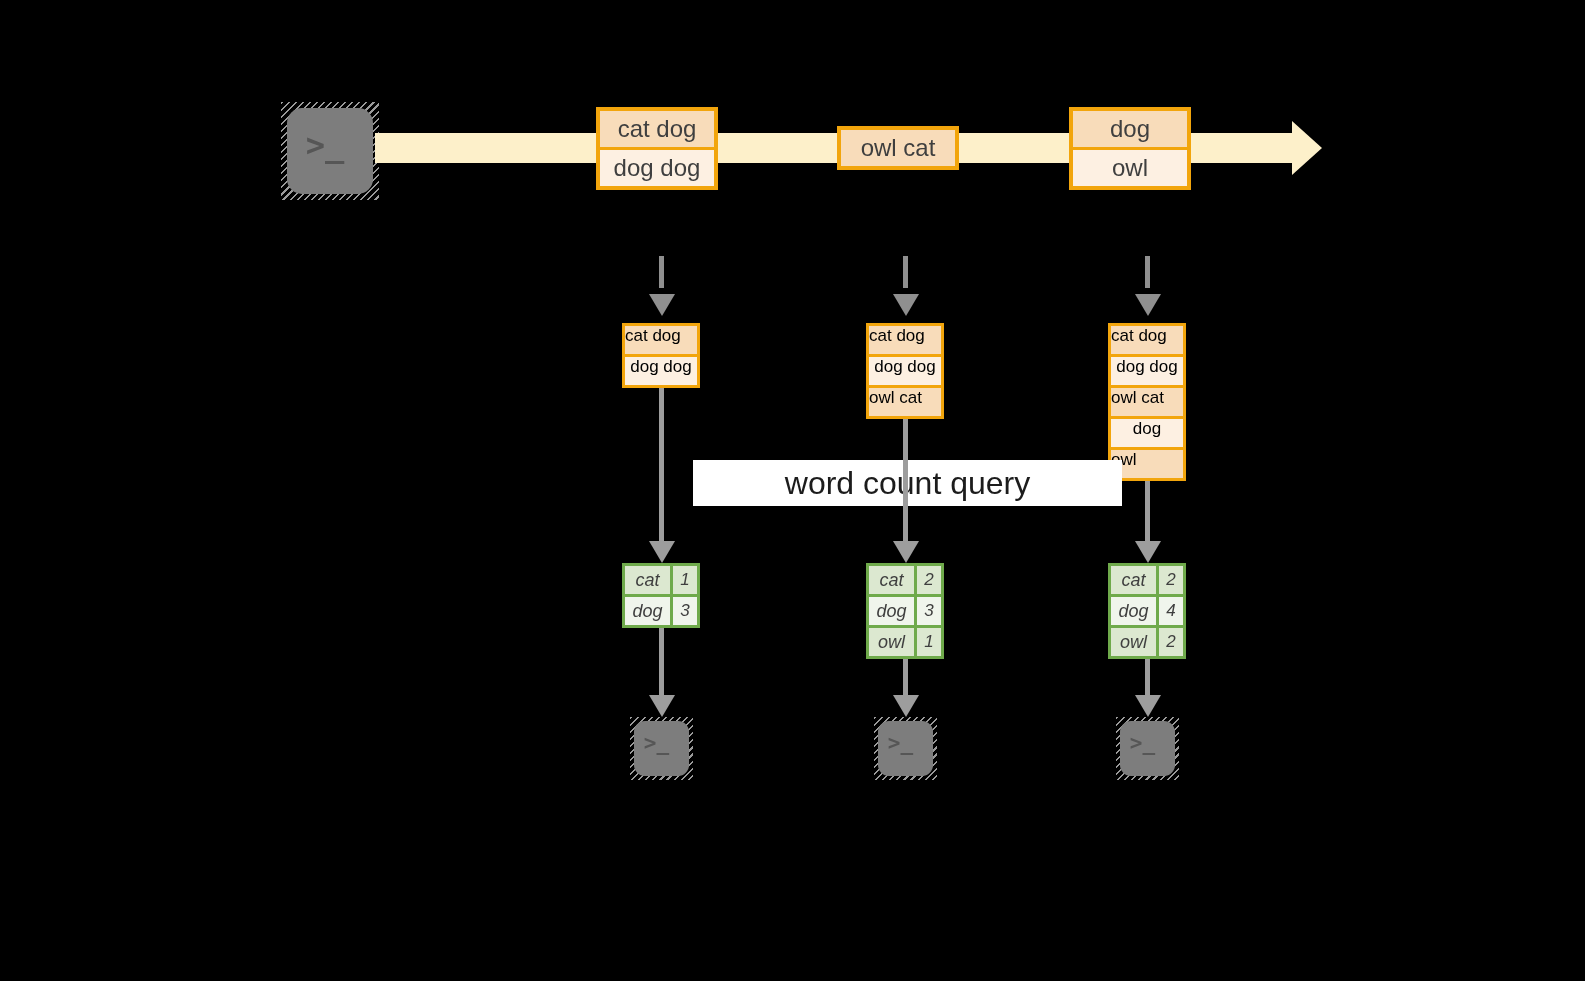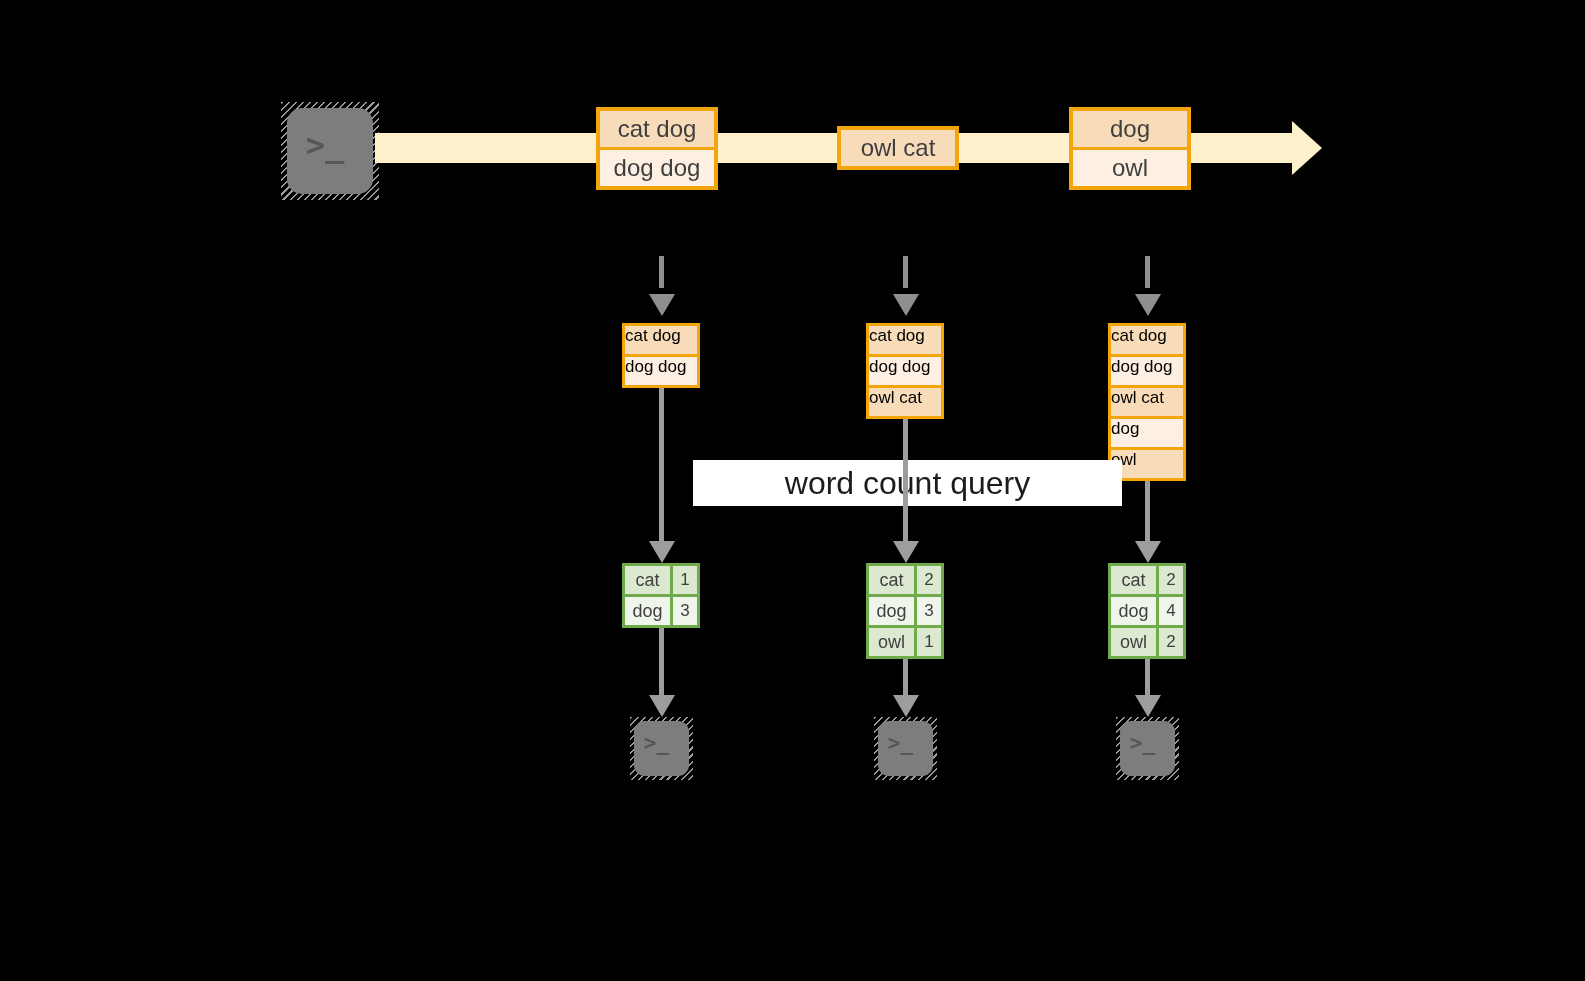--- a/index.html
+++ b/index.html
@@ -25,24 +25,24 @@
   
   .obox{box-sizing:border-box;border:4px solid #f2a50c;display:flex;flex-direction:column;z-index:4;}
   .obox .cell{display:flex;align-items:center;justify-content:center;color:#3f3f3f;}
   .obox .cell + .cell{border-top:3px solid #f2a50c;}
   .obox.batch{width:122px;}
   .obox.batch .cell{height:36px;font-size:24px;}
   .sbox{box-sizing:border-box;border:3px solid #f2a50c;width:78px;}
   .sbox .cell{height:28px;font-size:17px;}
   .sbox .cell + .cell{border-top:3px solid #f2a50c;}
   .peach-dark{background:#f8dcba;}
-  .peach-light{background:#fdf0e2;}
-
-  
-  .gtable{box-sizing:border-box;border:3px solid #6faa4b;width:78px;display:flex;flex-direction:column;z-index:4;}
+  .peach-light{background:#fdf0e2;text-align:center;}
+
+  
+  .gtable{box-sizing:border-box;border:3px solid #6faa4b;width:78px;display:flex;flex-direction:column;z-index:4;font-style:italic;}
   .grow{display:flex;height:28px;}
   .grow + .grow{border-top:3px solid #6faa4b;}
   .gl{flex:1;display:flex;align-items:center;justify-content:center;font-size:18px;color:#3f3f3f;}
   .gv{width:24px;border-left:3px solid #6faa4b;display:flex;align-items:center;justify-content:center;
       font-size:17px;color:#3f3f3f;}
   .sage-dark{background:#dce8d0;}
   .sage-light{background:#f0f5ec;}
 
   
   .varrow{display:flex;flex-direction:column;align-items:center;width:27px;z-index:3;}

